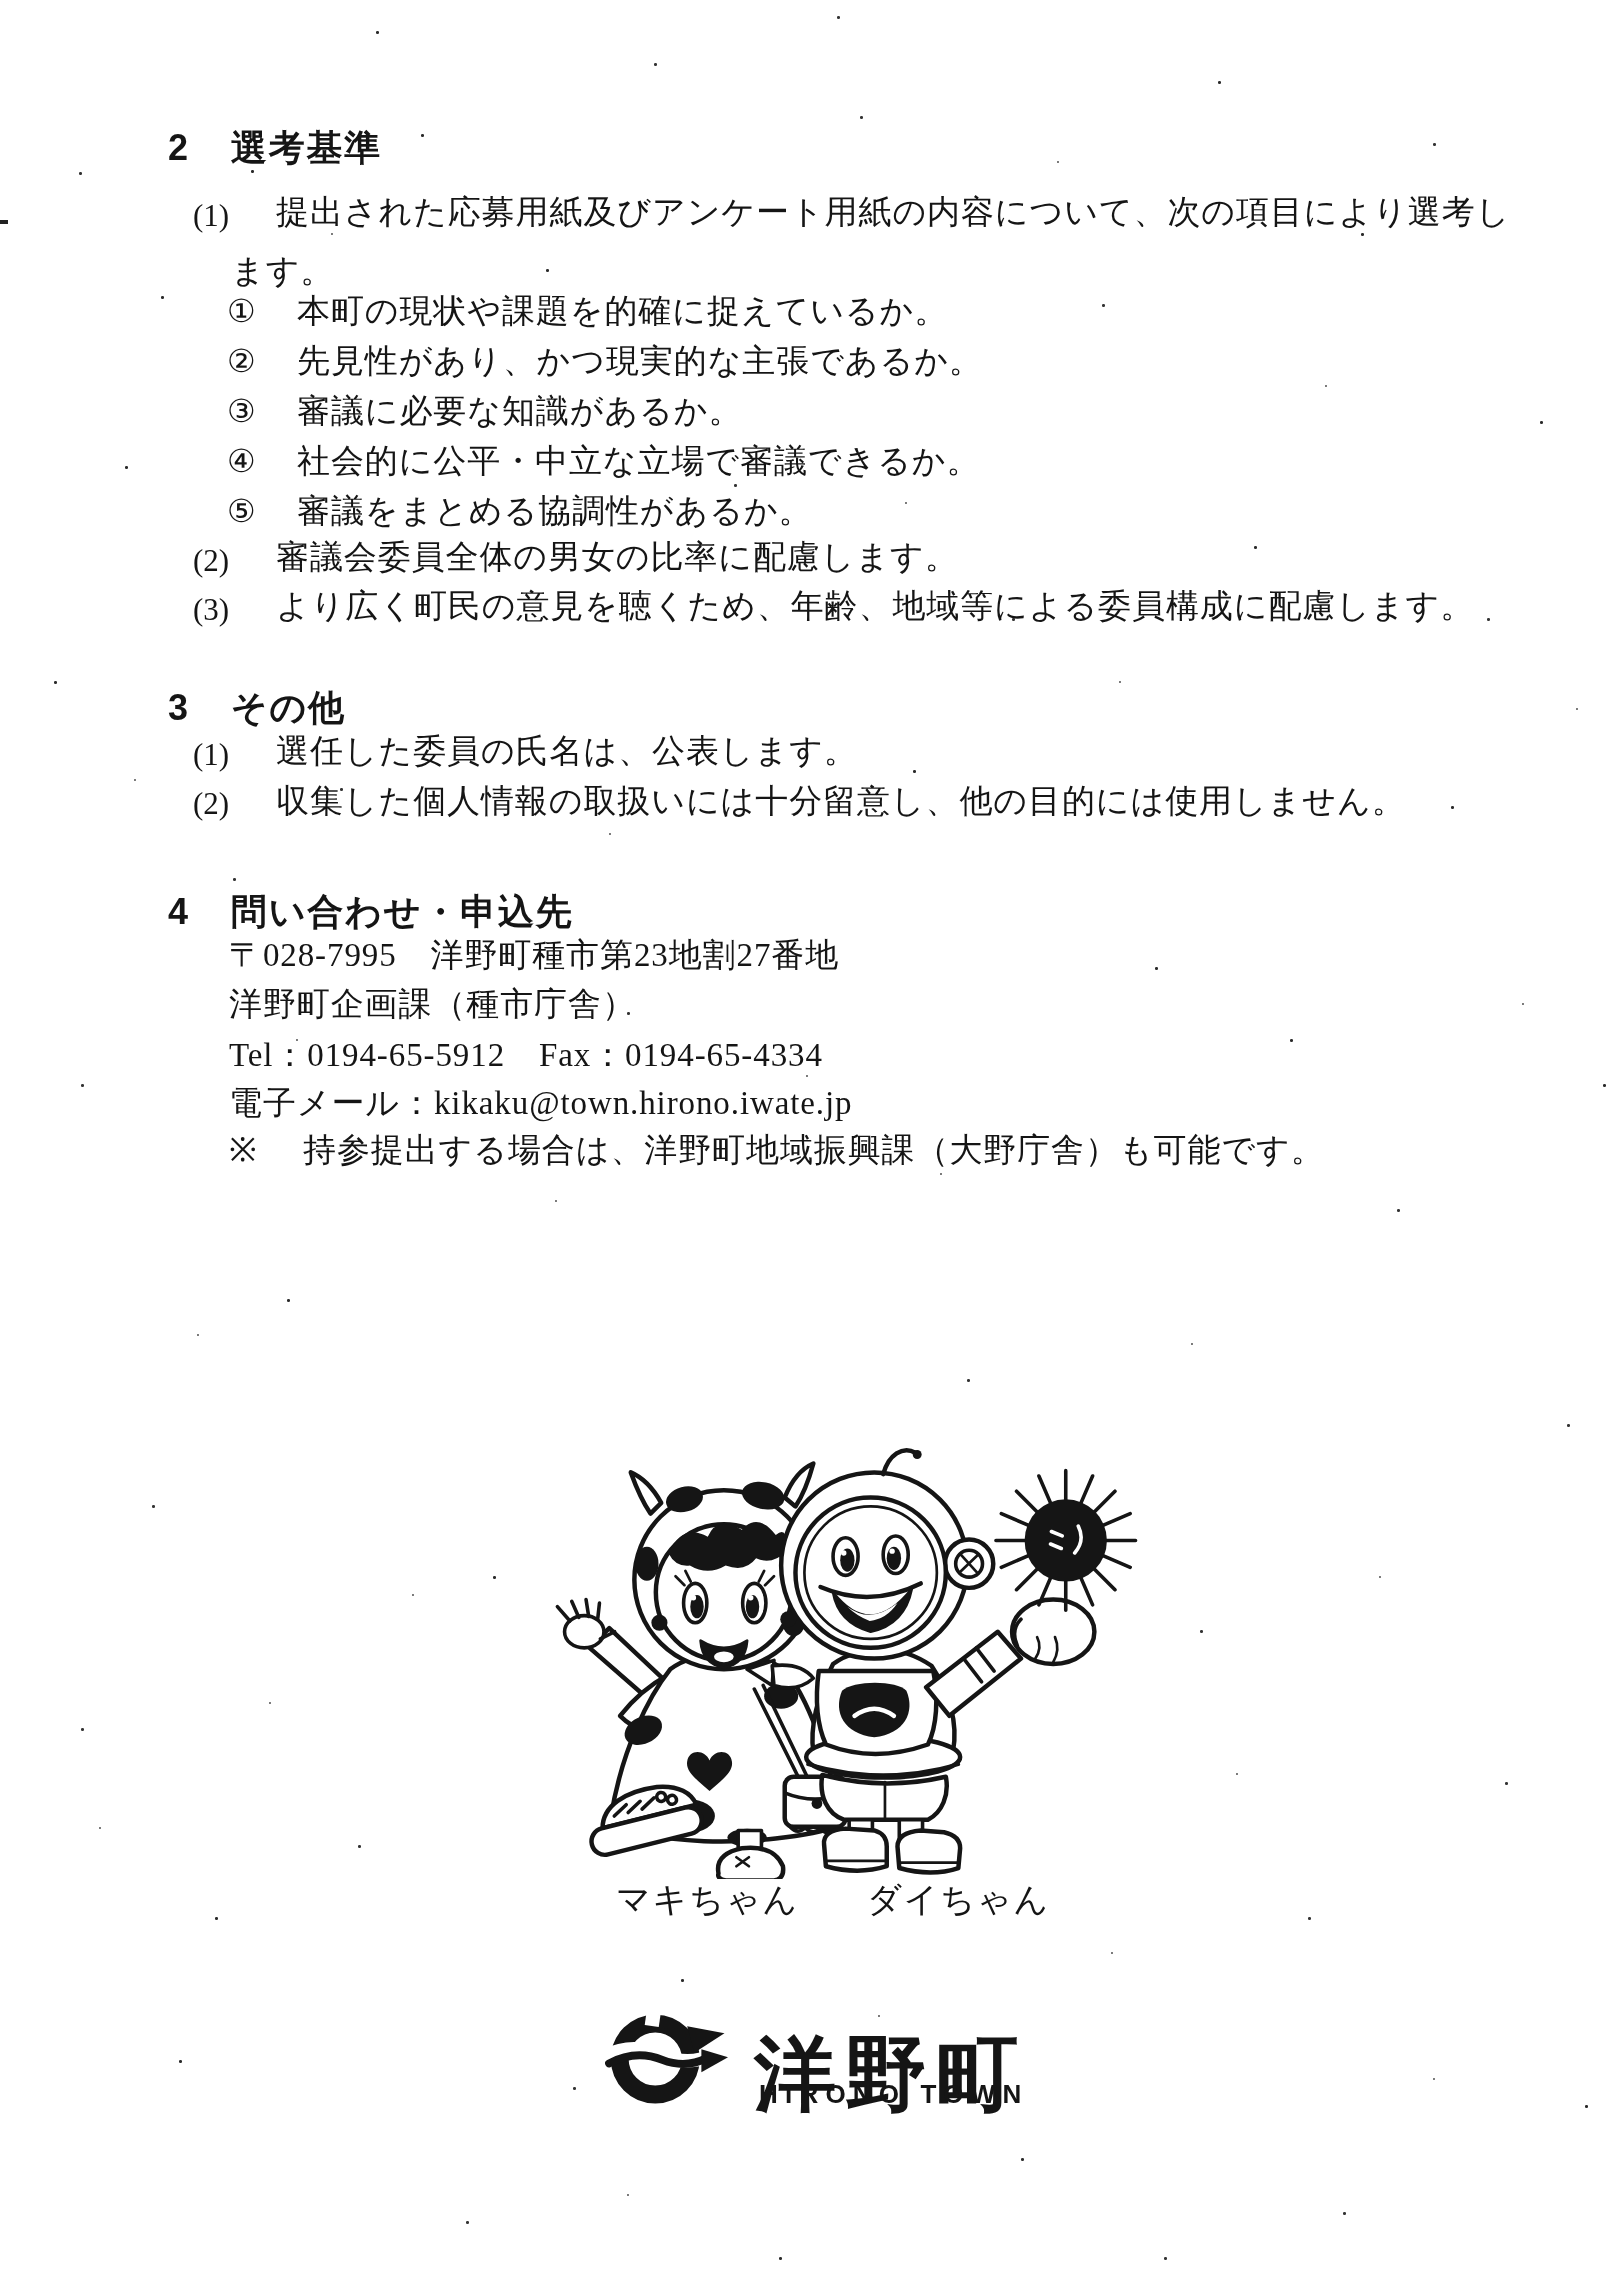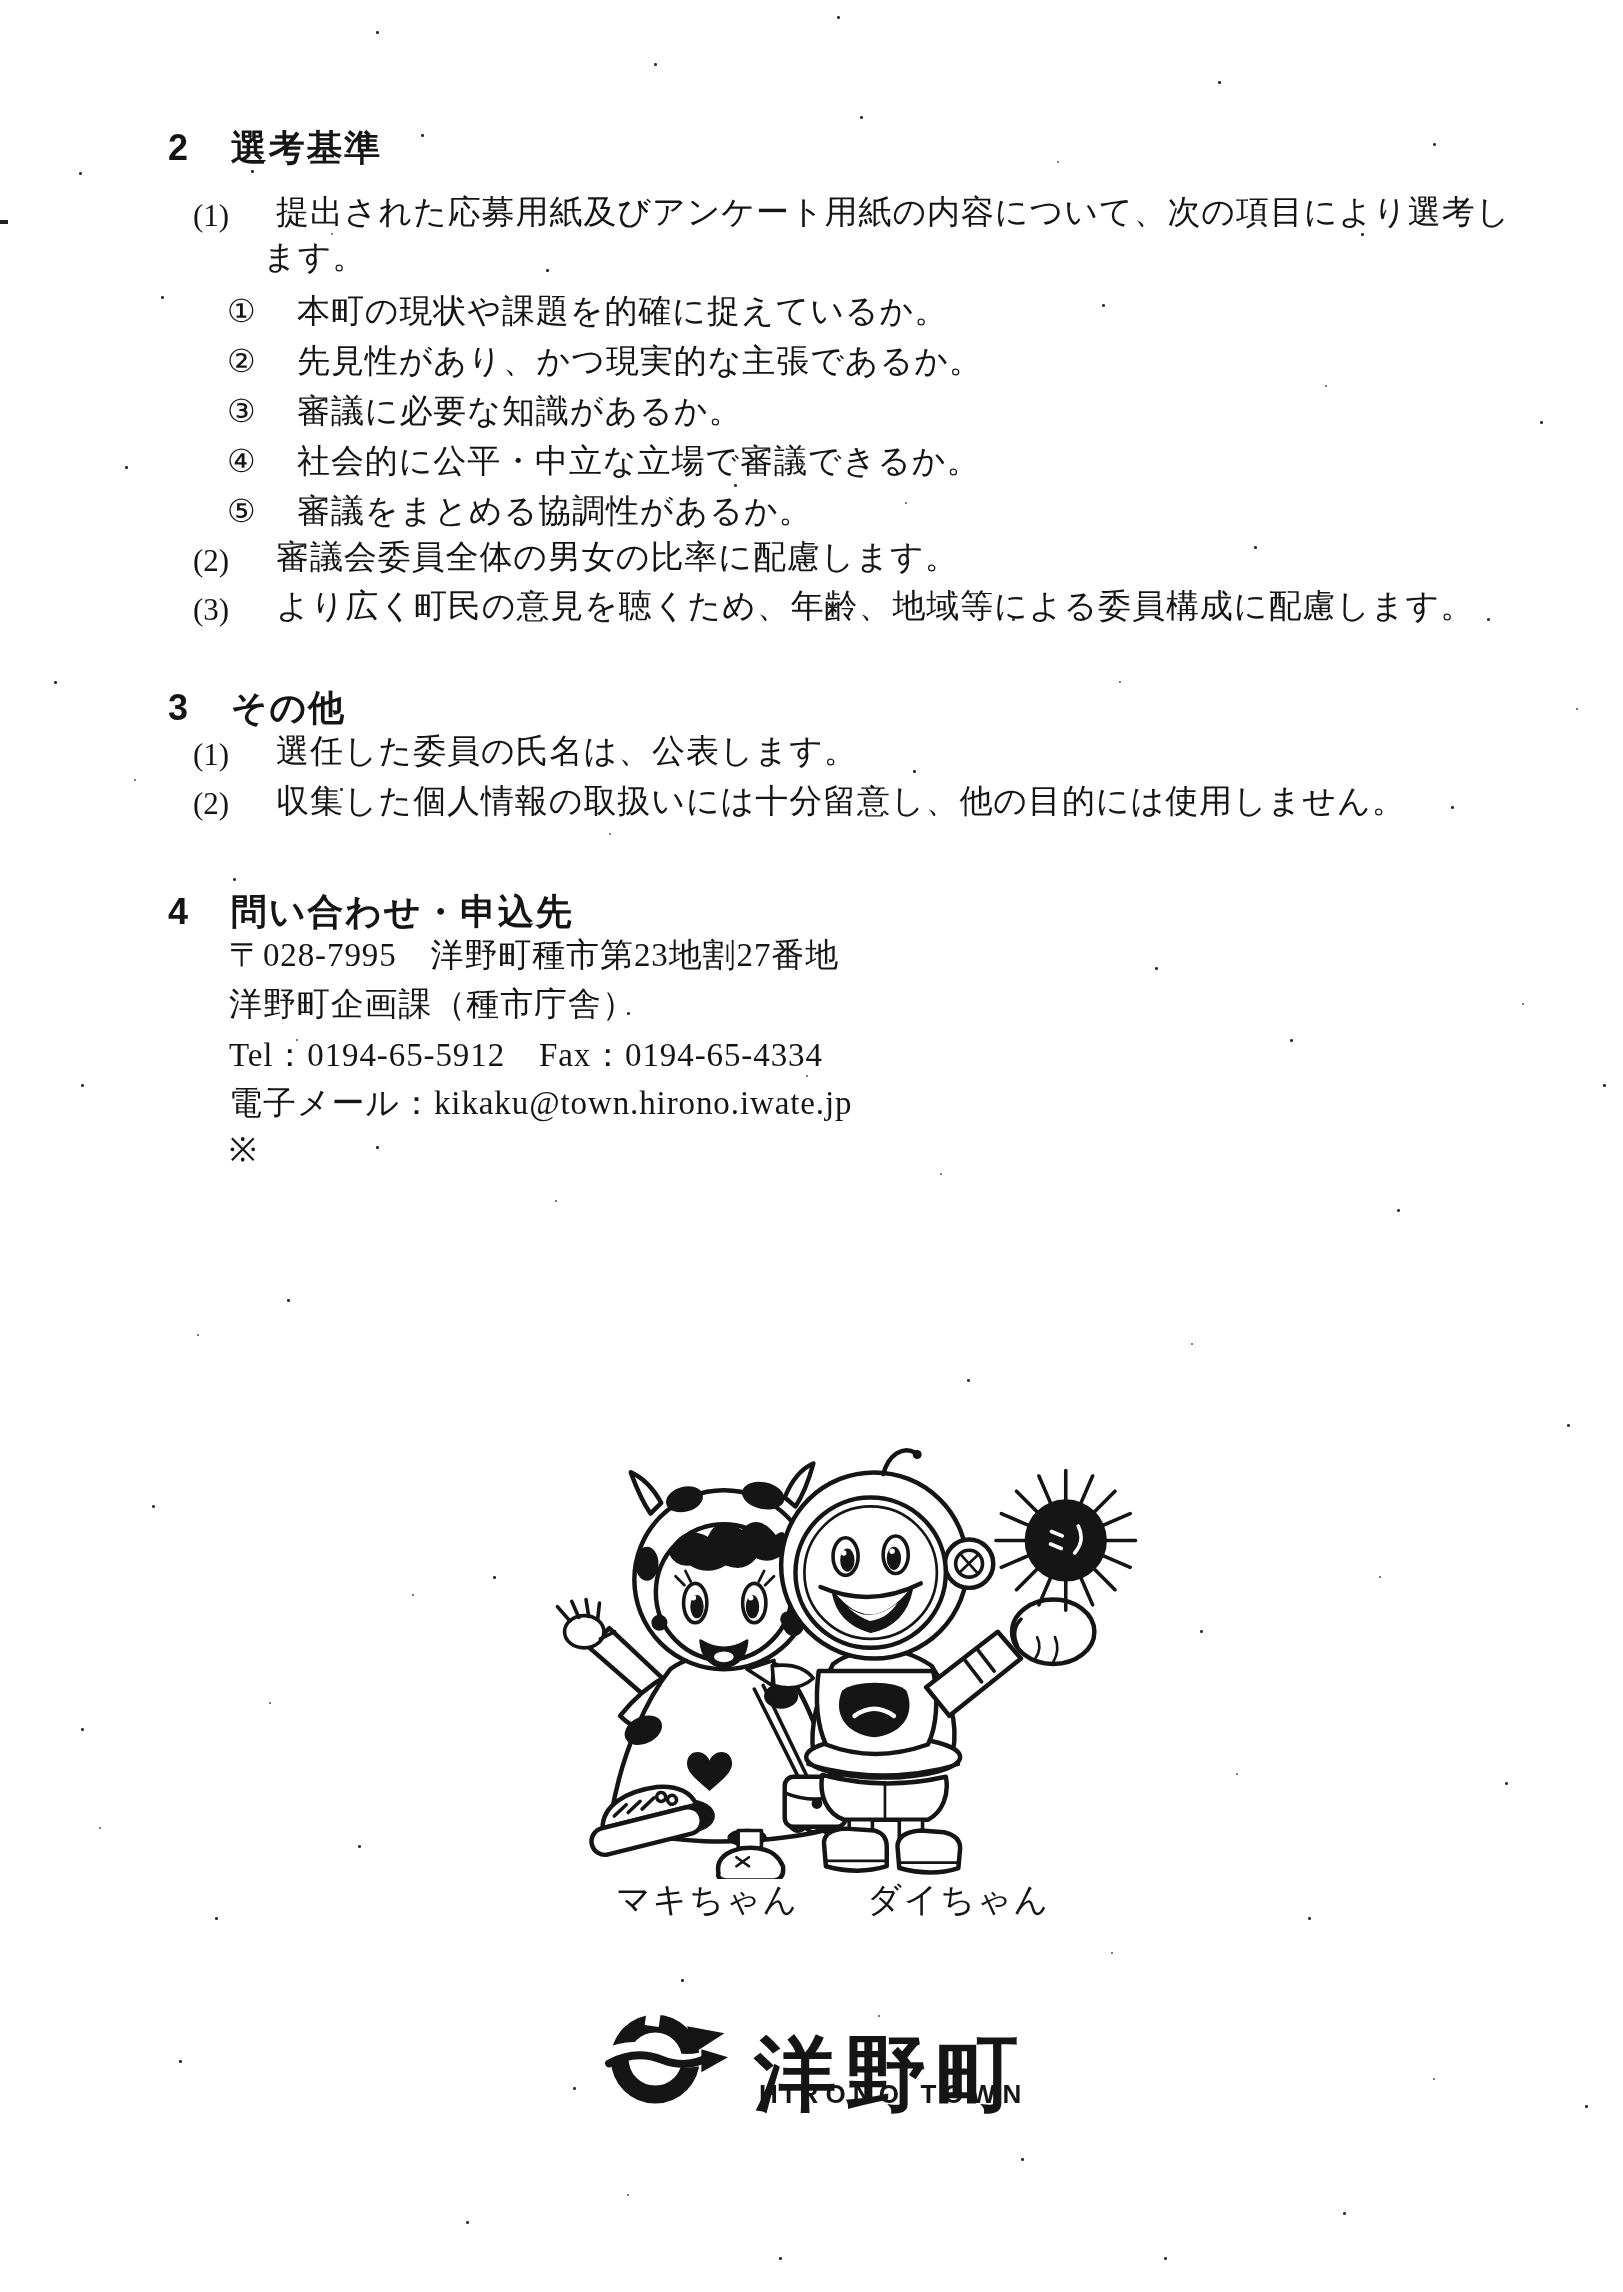--- a/index.html
+++ b/index.html
@@ -17,21 +17,21 @@
   .marker{position:absolute;font-size:32px;line-height:1.15;}
   .h{
     position:absolute;display:flex;gap:41px;
     font-family:"Liberation Sans","DejaVu Sans",sans-serif;
     font-weight:bold;font-size:36px;line-height:1.1;letter-spacing:1.8px;white-space:pre;
   }
   
   .sec2-h{top:128px;left:168px;}
   .s2i1-lbl{top:198px;left:193px;}
   .s2i1-l1{top:194px;left:276px;}
-  .s2i1-l2{top:239px;left:231px;margin-left:32px;}
+  .s2i1-l2{top:253px;left:231px;}
   .sub-1{top:293px;} .sub-2{top:343px;} .sub-3{top:393px;} .sub-4{top:443px;} .sub-5{top:493px;}
   .sub-m{left:227px;} .sub-t{left:297px;}
   .s2i2-lbl{top:543px;left:193px;} .s2i2-txt{top:539px;left:276px;}
   .s2i3-lbl{top:592px;left:193px;} .s2i3-txt{top:588px;left:276px;}
   
   .sec3-h{top:688px;left:168px;}
   .s3i1-lbl{top:737px;left:193px;} .s3i1-txt{top:733px;left:276px;}
   .s3i2-lbl{top:786px;left:193px;} .s3i2-txt{top:783px;left:276px;}
   
   .sec4-h{top:892px;left:168px;}
@@ -136,20 +136,21 @@
 
   <div class="h sec4-h">
     <span>4</span>
     <span>問い合わせ・申込先</span>
   </div>
   <div class="txt s4-postal">〒028-7995　洋野町種市第23地割27番地</div>
   <div class="txt s4-office">洋野町企画課（種市庁舎）</div>
   <div class="txt s4-tel">Tel：0194-65-5912　Fax：0194-65-4334</div>
   <div class="txt s4-email">電子メール：kikaku@town.hirono.iwate.jp</div>
   <div class="txt s4-note-m">※</div>
+  <div class="txt s4-note">持参提出する場合は、洋野町地域振興課（大野庁舎）も可能です。</div>
 
   <svg class="mascots" viewBox="0 0 800 500">
     <g stroke="#151515" stroke-width="5" fill="#ffffff" stroke-linejoin="round" stroke-linecap="round">
 
       <g>
         <path d="M196,310 L118,242 L140,220 L210,286 Z"></path>
         <ellipse cx="112" cy="224" rx="22" ry="18" stroke-width="4"></ellipse>
         <path d="M96,212 L82,196 M106,208 L98,190 M117,207 L114,188 M127,210 L129,192 M130,232 L146,224" fill="none" stroke-width="4"></path>
         <path d="M206,272 C184,284 166,300 152,318 C168,334 190,340 208,336 C220,316 226,298 228,284 Z"></path>
         <path d="M208,266 C184,296 154,356 142,430 C150,446 198,456 246,458 C292,460 362,454 398,440 C390,378 368,310 338,268 C318,254 298,250 272,250 C242,250 224,254 208,266 Z"></path>

